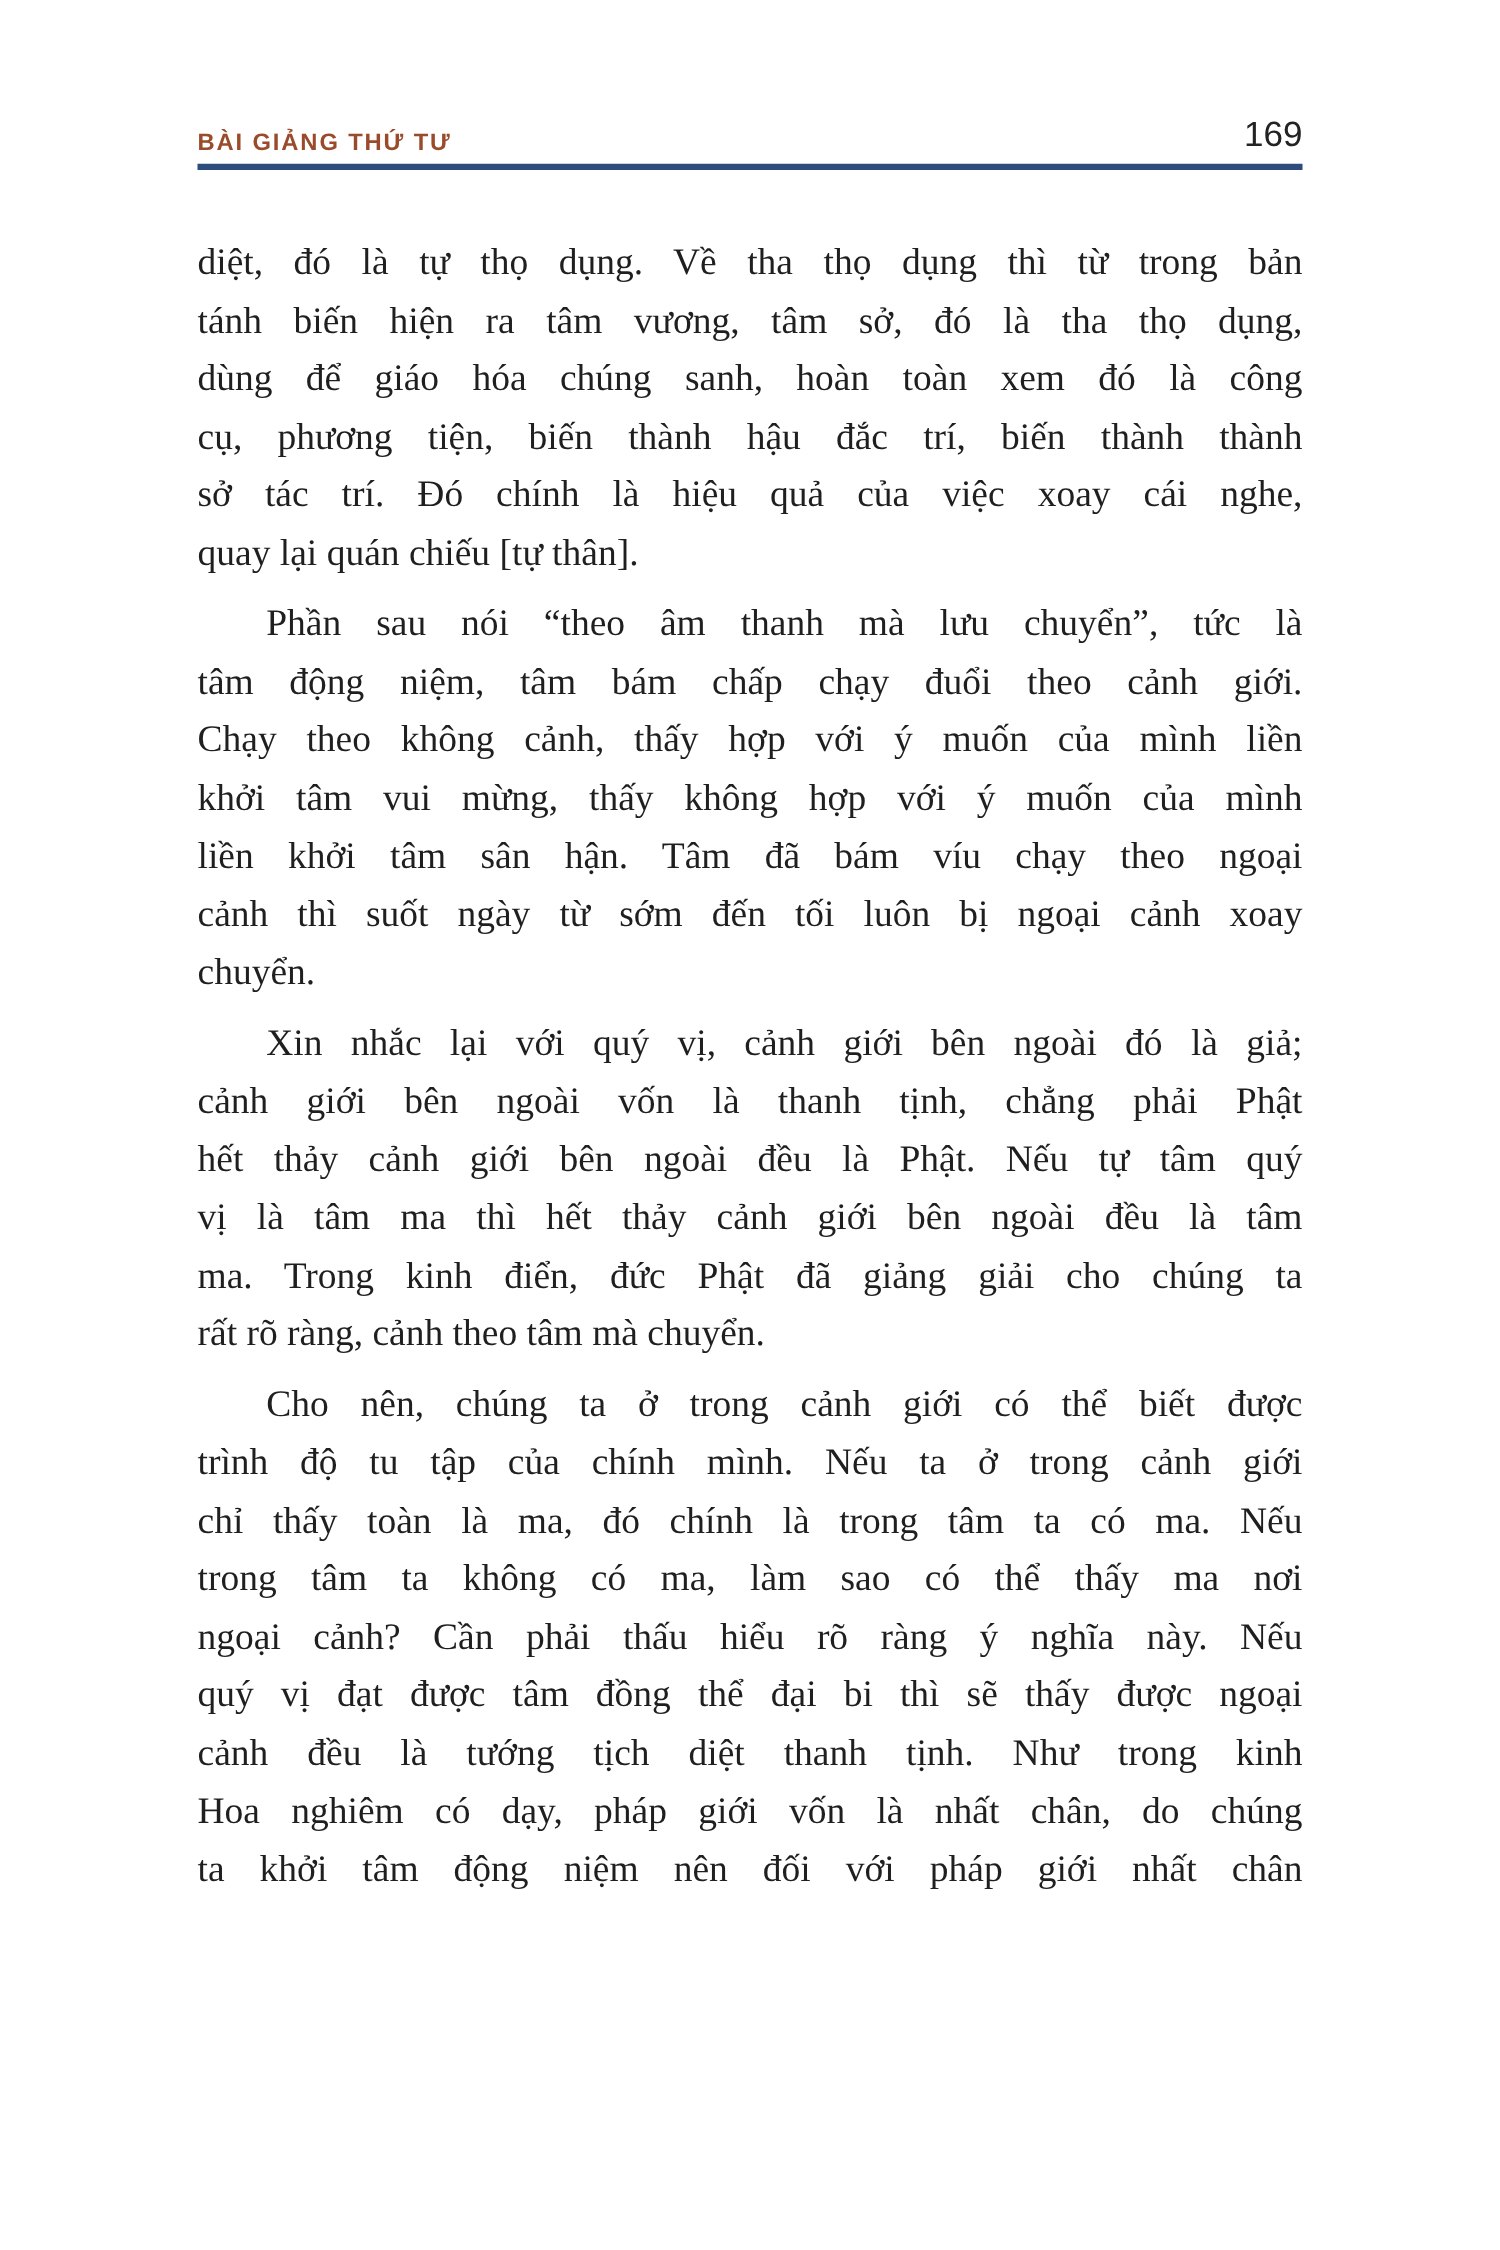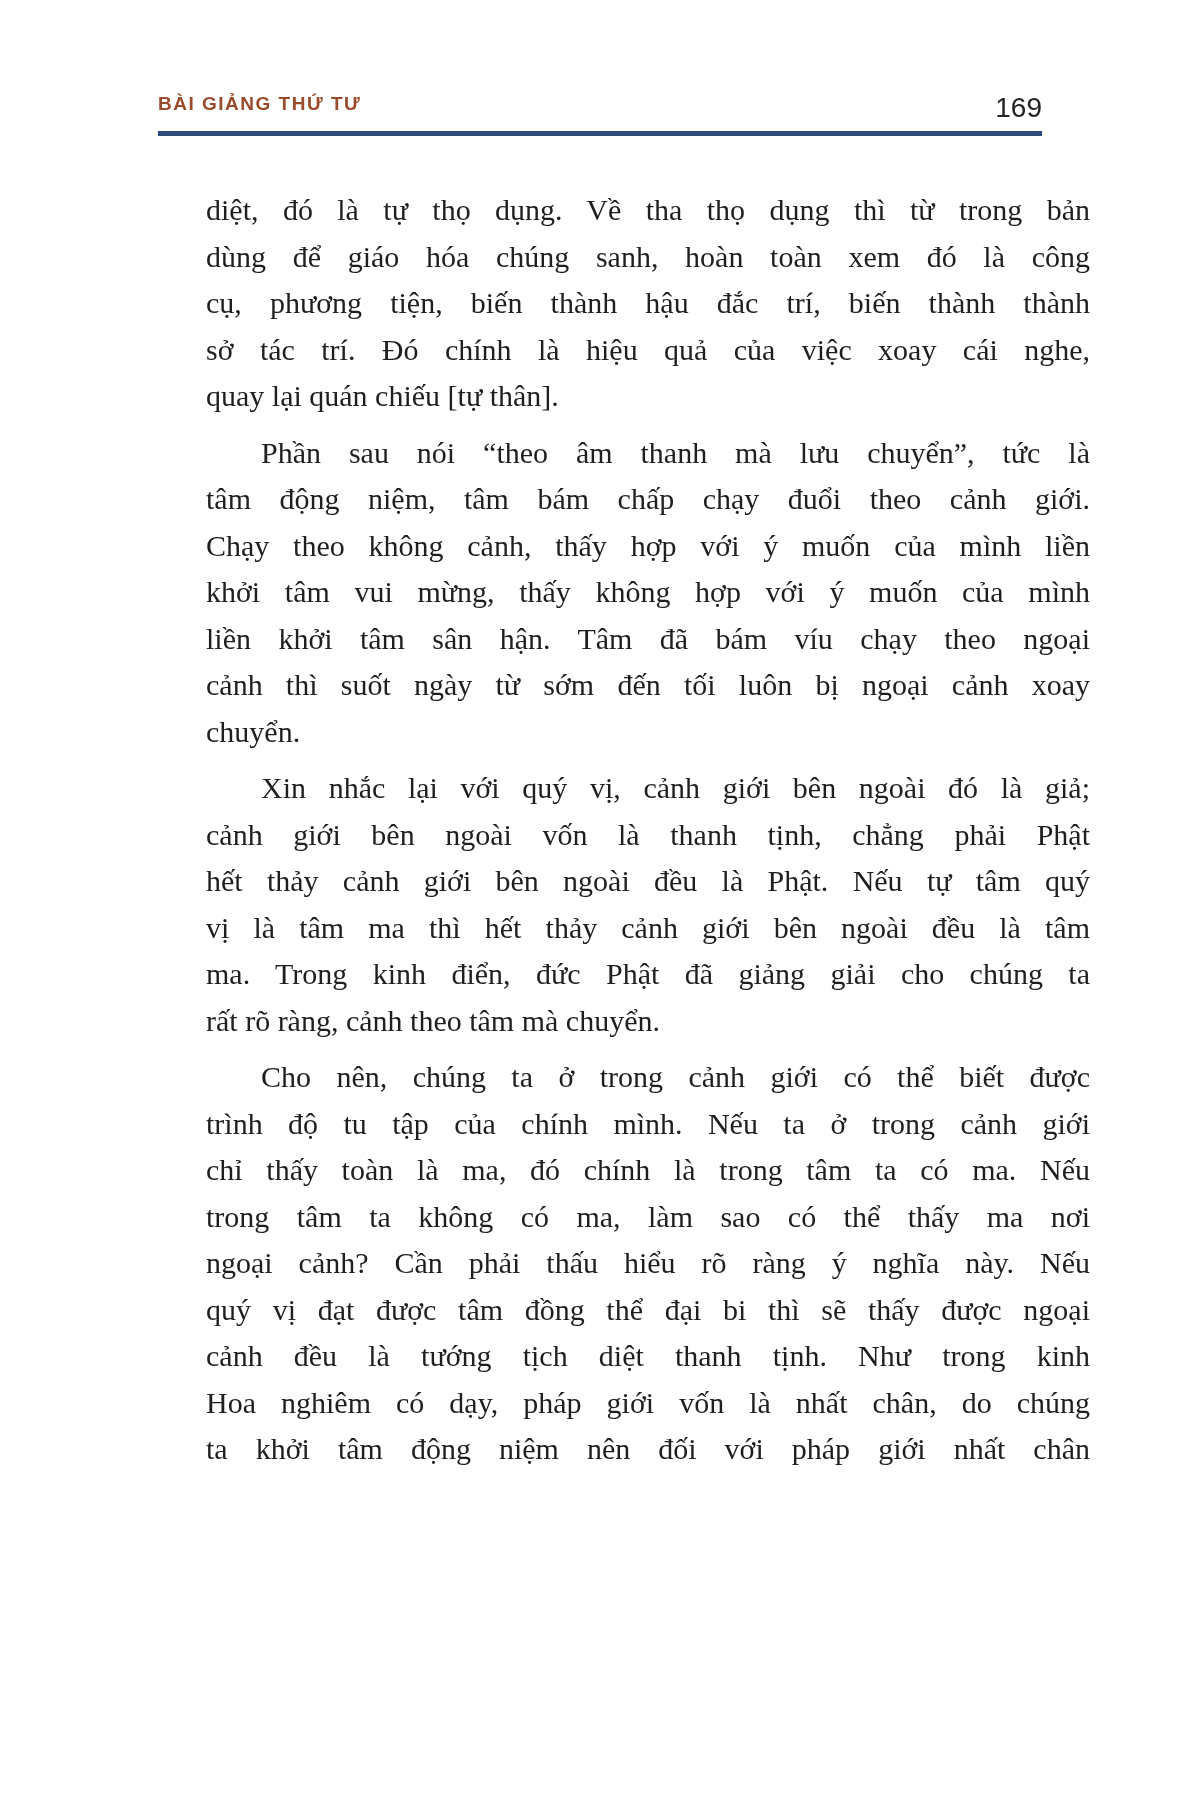--- a/index.html
+++ b/index.html
@@ -15,21 +15,21 @@
     overflow: hidden;
     font-family: "Liberation Serif", serif;
   }
   .header-row {
     position: absolute;
     left: 158px;
     top: 94px;
     width: 884px;
     display: flex;
     justify-content: space-between;
-    align-items: flex-start;
+    align-items: flex-end;
   }
   .header-title {
     font-family: "Liberation Sans", sans-serif;
     font-weight: 700;
     font-size: 19px;
     letter-spacing: 1.5px;
     color: var(--title-color, #9a4b2b);
     line-height: 1;
     padding-bottom: 2px;
   }
@@ -49,21 +49,20 @@
     height: 5px;
     background: var(--rule-color, #2d4b7d);
   }
   .body-text {
     position: absolute;
     left: 158px;
     top: 187px;
     width: 884px;
     color: var(--body-color, #1f1f1f);
     font-size: 30px;
-    margin-left: 48px;
   }
   .para {
     margin: 0 0 10px 0;
   }
   .line {
     height: 46.5px;
     line-height: 46.5px;
     text-align: justify;
     text-align-last: justify;
     white-space: normal;
@@ -80,20 +79,21 @@
 
 <div class="page">
   <div class="header-row">
     <span class="header-title">BÀI GIẢNG THỨ TƯ</span>
     <span class="page-number">169</span>
   </div>
   <div class="header-rule"></div>
   <div class="body-text">
       <div class="para">
         <div class="line">diệt, đó là tự thọ dụng. Về tha thọ dụng thì từ trong bản</div>
+        <div class="line">tánh biến hiện ra tâm vương, tâm sở, đó là tha thọ dụng,</div>
         <div class="line">dùng để giáo hóa chúng sanh, hoàn toàn xem đó là công</div>
         <div class="line">cụ, phương tiện, biến thành hậu đắc trí, biến thành thành</div>
         <div class="line">sở tác trí. Đó chính là hiệu quả của việc xoay cái nghe,</div>
         <div class="line last">quay lại quán chiếu [tự thân].</div>
       </div>
       <div class="para">
         <div class="line indent">Phần sau nói “theo âm thanh mà lưu chuyển”, tức là</div>
         <div class="line">tâm động niệm, tâm bám chấp chạy đuổi theo cảnh giới.</div>
         <div class="line">Chạy theo không cảnh, thấy hợp với ý muốn của mình liền</div>
         <div class="line">khởi tâm vui mừng, thấy không hợp với ý muốn của mình</div>

